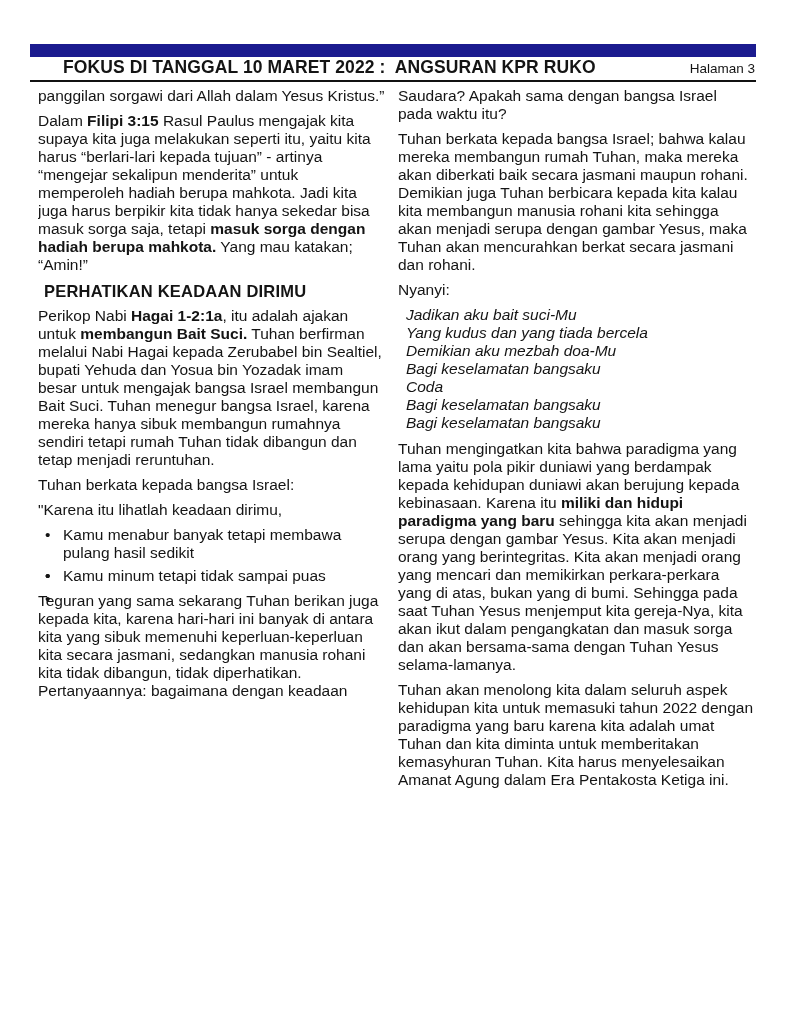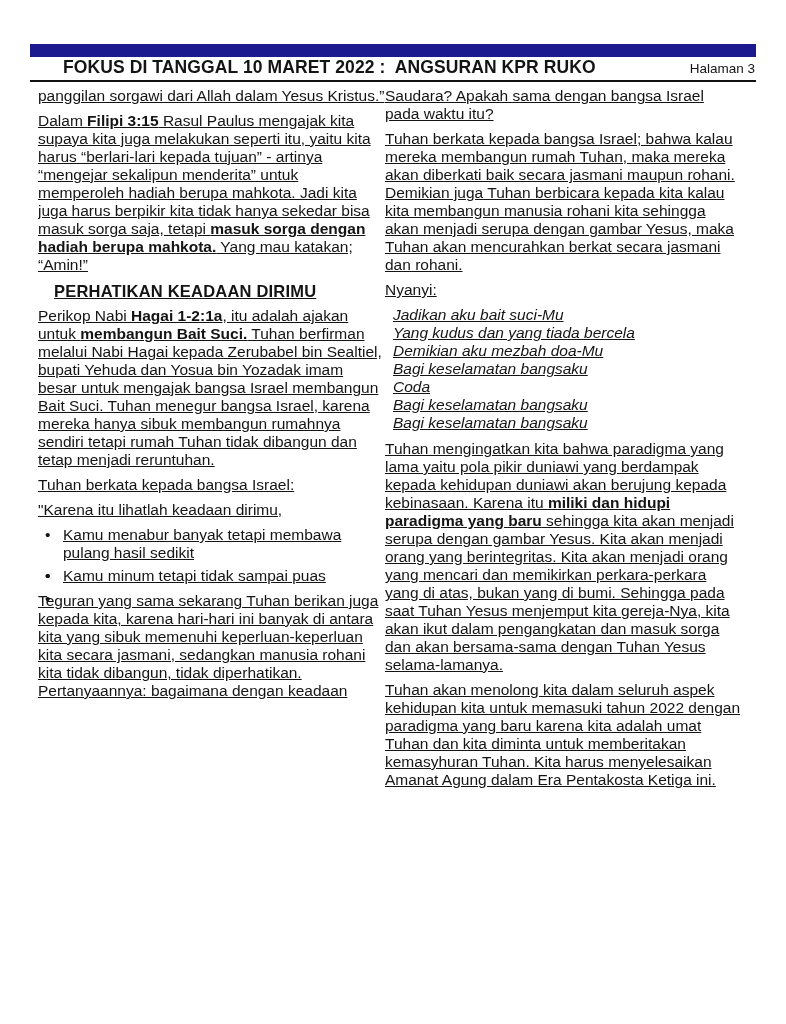--- a/index.html
+++ b/index.html
@@ -6,25 +6,25 @@
     --bg:#ffffff; --accent-top:#1b1b8f; --accent-bottom:#2222b2; --text:#141414;
   }
   html,body{margin:0;padding:0;background:#ffffff;}
   .page{position:relative;width:786px;height:806px;background:var(--bg);
         font-family:"Liberation Sans",sans-serif;color:var(--text);overflow:hidden;}
   .topbar{position:absolute;left:30px;top:44px;width:726px;height:13px;background:var(--accent-top);}
   .header{position:absolute;left:38px;top:57px;width:717px;display:flex;align-items:baseline;}
   .header-title{font-weight:bold;font-size:17.5px;padding-left:25px;letter-spacing:0.1px;white-space:pre;}
   .header-page{margin-left:auto;font-size:13.5px;}
   .rule{position:absolute;left:30px;top:80px;width:726px;height:2px;background:#111;}
-  .columns{position:absolute;left:38px;top:87px;width:717px;height:874px;display:flex;overflow:hidden;text-decoration:underline;}
+  .columns{position:absolute;left:38px;top:87px;width:717px;height:874px;display:flex;gap:13px;overflow:hidden;}
   .col-left{flex:0 0 347px;width:347px;}
   .col-right{flex:0 0 357px;width:357px;}
   .para{font-size:15.5px;line-height:18px;margin:0 0 7px 0;}
-  .section-heading{font-size:16.5px;font-weight:bold;line-height:20px;margin:3px 0 6px 16px;letter-spacing:0.2px;}
+  .section-heading{font-size:16.5px;font-weight:bold;line-height:20px;margin:3px 0 6px 6px;letter-spacing:0.2px;}
   .song{font-style:italic;font-size:15.5px;line-height:18px;margin:0 0 8px 8px;}
   .song-line{white-space:pre-wrap;}
   .bullets{margin:2px 0 7px 0;}
   .bullet-item{position:relative;padding-left:25px;margin:0 0 5px 0;font-size:15.5px;line-height:18px;}
   .bullet-marker{position:absolute;left:7px;}
   .b{font-weight:bold;}
   .i{font-style:italic;}
   .botbar{position:absolute;left:30px;top:963px;width:726px;height:13px;background:var(--accent-bottom);}
   .footer-notice{position:absolute;left:63px;top:977px;font-weight:bold;font-size:17px;letter-spacing:0.1px;margin-left:47px;}
 </style>

